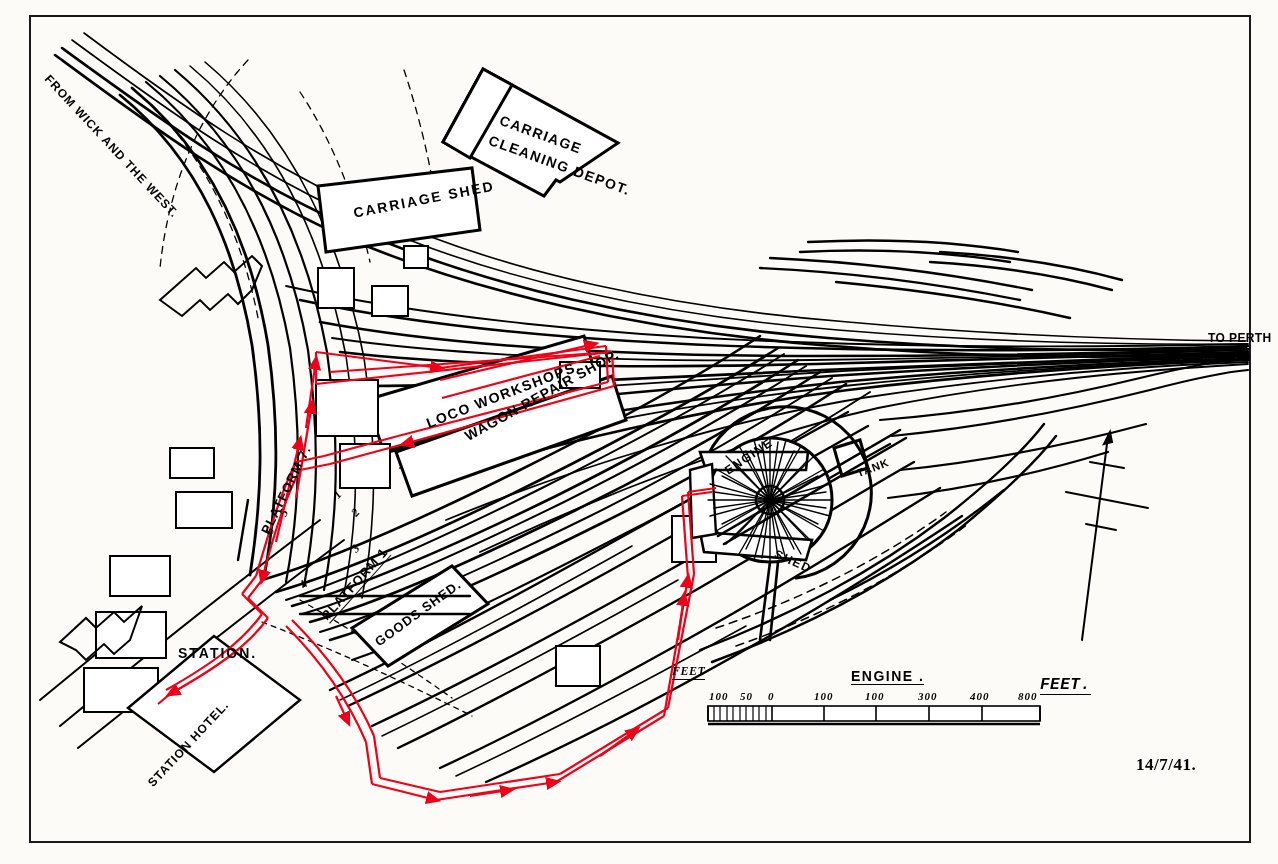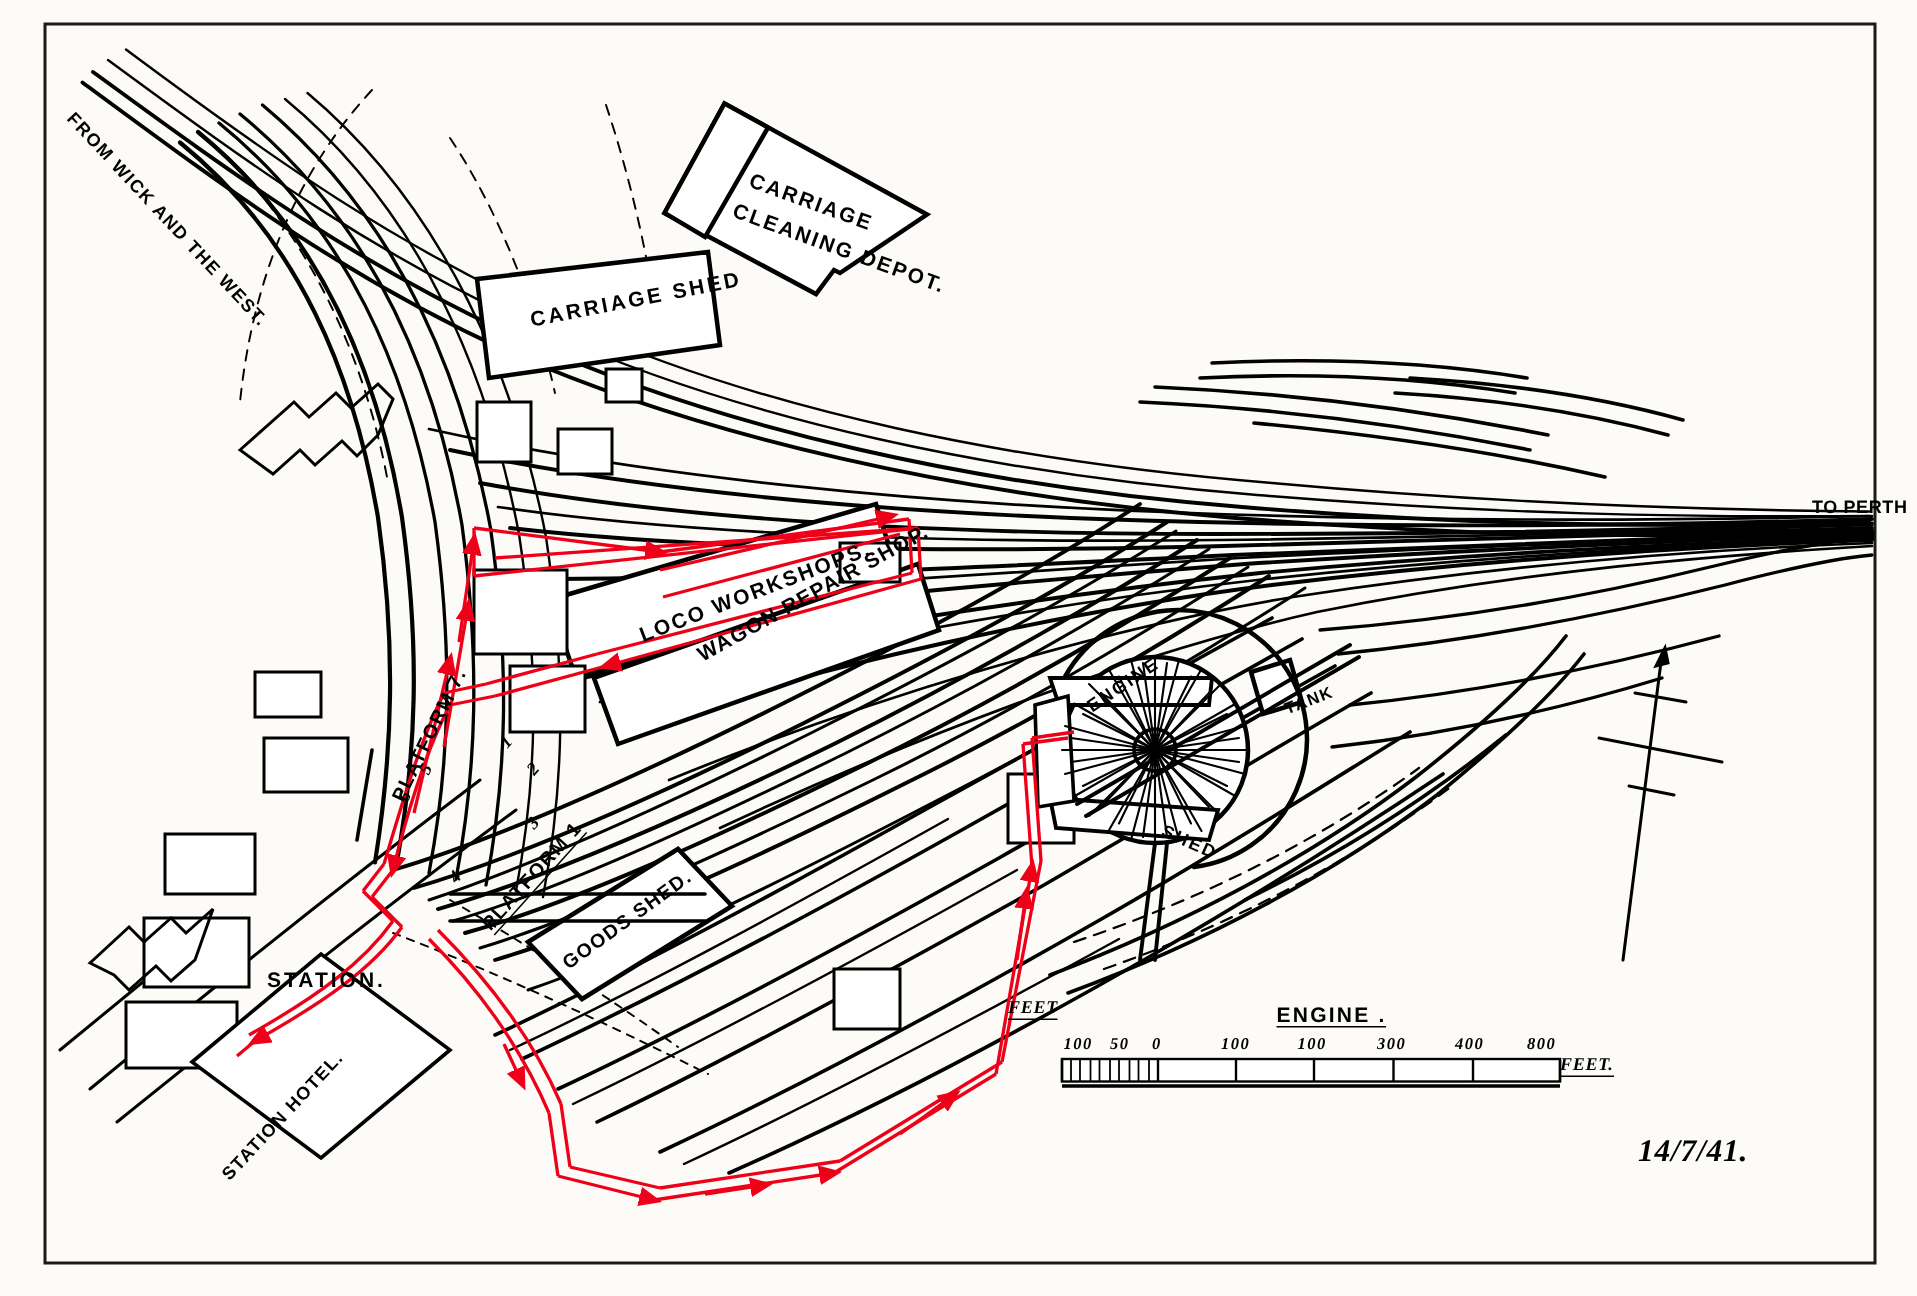--- a/index.html
+++ b/index.html
@@ -9,22 +9,22 @@
   #sheet{position:relative;width:1278px;height:864px;
          background:#fcfbf8;overflow:hidden;}
   #frame{position:absolute;left:29px;top:15px;width:1222px;height:828px;
          border:2px solid #1a1a1a;box-sizing:border-box;}
   svg.layer{position:absolute;left:0;top:0;width:1278px;height:864px;}
   .lbl{position:absolute;color:#000;white-space:nowrap;
        font-family:"Liberation Sans",sans-serif;font-weight:700;
        letter-spacing:1px;}
   #title{left:800px;top:140px;font-size:27px;letter-spacing:3.5px;
          border-bottom:3px double #000;padding-bottom:3px;}
-  #date{left:1092px;top:755px;font-size:21px;letter-spacing:0.5px;
-        font-style:italic;font-family:"Liberation Serif",serif;}
+  #date{left:1136px;top:755px;font-size:17px;letter-spacing:0.5px;
+        font-family:"Liberation Serif",serif;}
   #toPerth{left:1208px;top:331px;font-size:12px;letter-spacing:0.4px;}
   #toAberdeen{left:1176px;top:352px;font-size:10px;letter-spacing:0.2px;}
   #fromWick{left:52px;top:72px;font-size:12px;letter-spacing:1px;
             transform:rotate(47deg);transform-origin:0 0;}
   #stationLbl{left:178px;top:645px;font-size:14px;letter-spacing:2px;}
   #hotelLbl{left:145px;top:780px;font-size:12px;letter-spacing:1px;
             transform:rotate(-47deg);transform-origin:0 0;}
   #plat7{left:258px;top:530px;font-size:13px;letter-spacing:1px;
          transform:rotate(-64deg);transform-origin:0 0;}
   #plat1{left:318px;top:613px;font-size:13px;letter-spacing:1px;
@@ -50,23 +50,23 @@
            transform:rotate(-21deg);transform-origin:0 0;}
   .pnum{font-size:12px;font-weight:700;font-style:italic;
         font-family:"Liberation Serif",serif;}
   #scaleWord{left:851px;top:668px;font-size:14px;letter-spacing:1.5px;
              border-bottom:1.5px solid #000;}
   .stick{position:absolute;top:0;font-size:11px;font-weight:700;
          font-family:"Liberation Serif",serif;font-style:italic;}
   #feetL{left:672px;top:664px;font-size:12px;letter-spacing:0.5px;
          border-bottom:1.5px solid #000;font-style:italic;
          font-family:"Liberation Serif",serif;}
-  #feetR{left:1040px;top:702px;font-size:12px;letter-spacing:0.5px;
+  #feetR{left:1040px;top:676px;font-size:16px;letter-spacing:0.5px;
          border-bottom:1.5px solid #000;font-style:italic;
-         font-family:Liberation Serif, serif;}
+         font-family:Liberation Mono, monospace;}
 </style>
 </head>
 <body>
 
 <div id="sheet">
 
   <div id="frame"></div>
 
   <svg class="layer" viewBox="0 0 1278 864" preserveAspectRatio="none">
     <defs>

